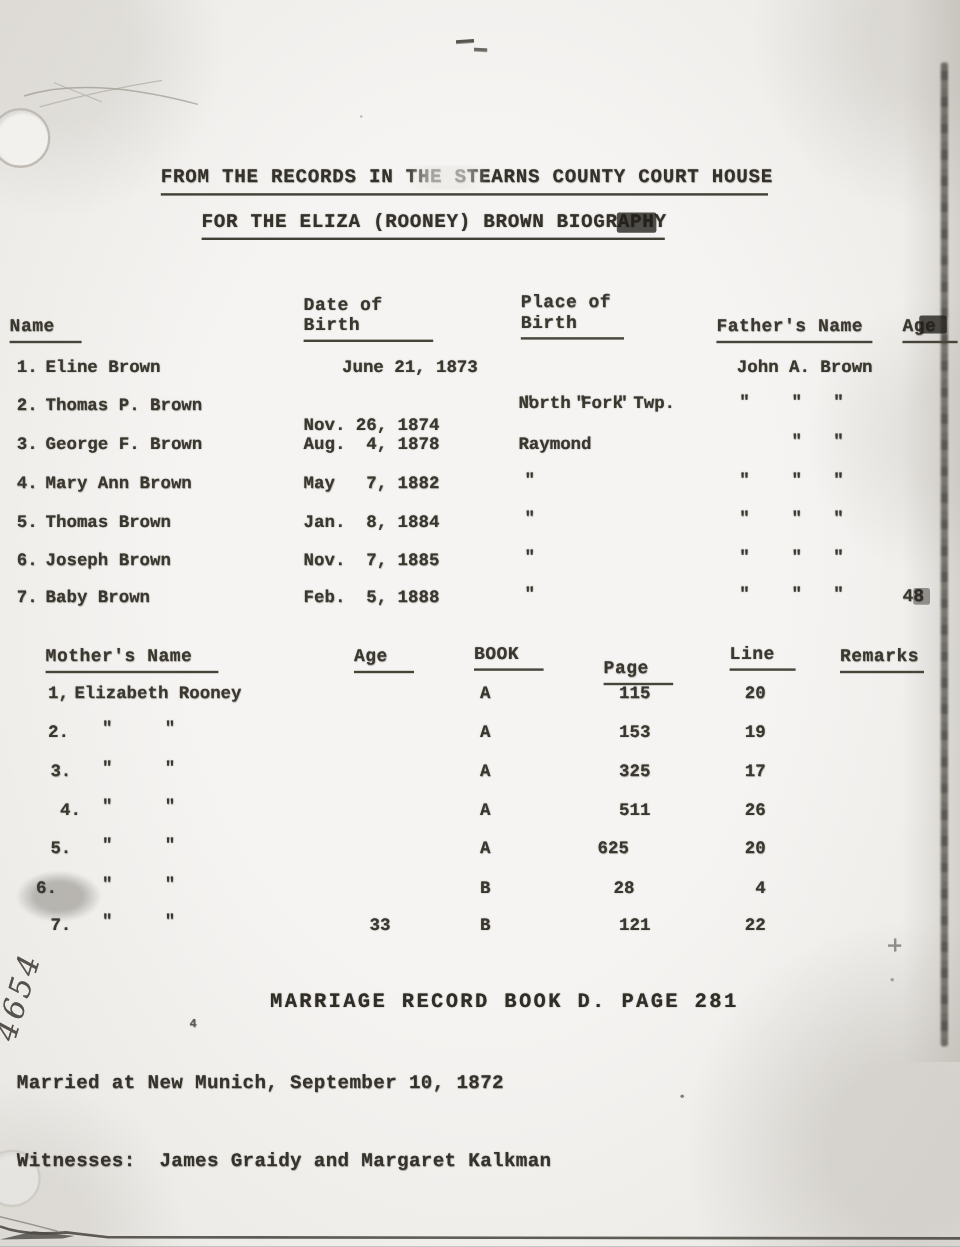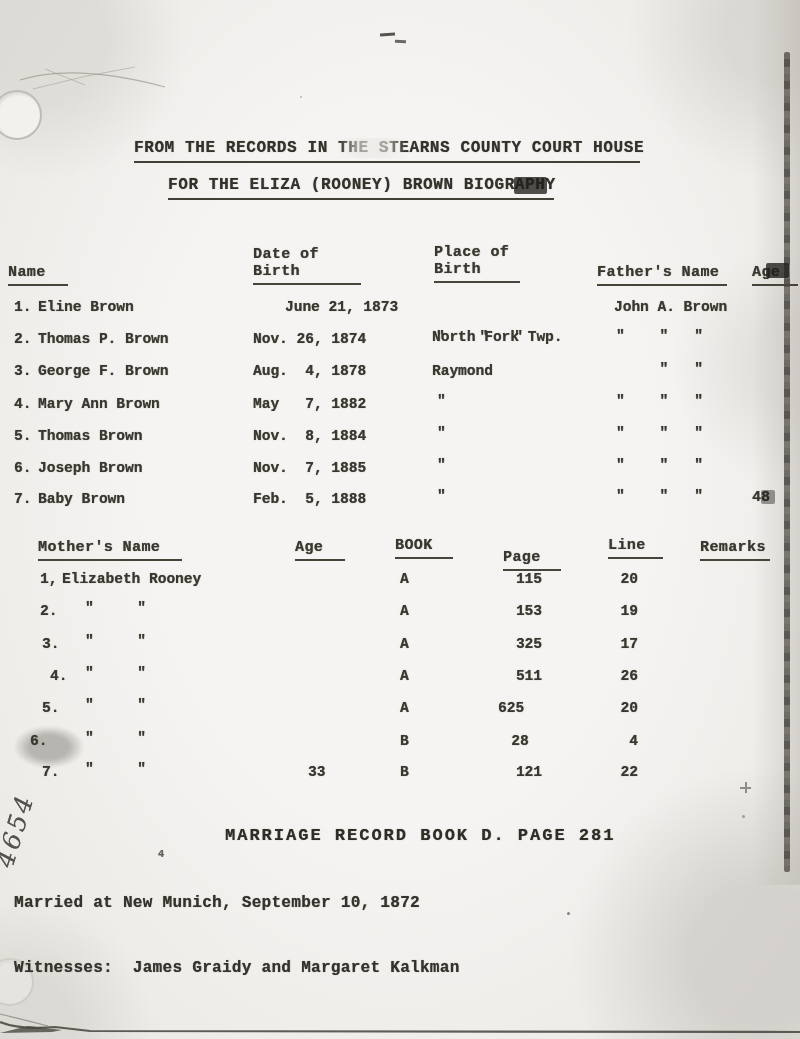--- a/index.html
+++ b/index.html
@@ -89,42 +89,42 @@
   <div>
     <span class="t" style="left:14px; top:300px;">1.</span>
     <span class="t" style="left:38px; top:300px;">Eline Brown</span>
     <span class="t" style="left:253px; top:300px;margin-left:32px;">June 21, 1873</span>
     <span class="t" style="left:432px; top:300px;margin-top:30px;">North Fork Twp.</span>
     <span class="t" style="left:614px; top:300px;">John A. Brown</span>
   </div>
   <div>
     <span class="t" style="left:14px; top:332px;">2.</span>
     <span class="t" style="left:38px; top:332px;">Thomas P. Brown</span>
-    <span class="t" style="left:253px; top:332px;">Nov. 26, 1874</span>
+    <span class="t" style="left:253px; top:348px;">Nov. 26, 1874</span>
     <span class="t" style="left:436px; top:330px;">"    "   "</span>
     <span class="t" style="left:616px; top:329px;">"    "   "</span>
   </div>
   <div>
     <span class="t" style="left:14px; top:364px;">3.</span>
     <span class="t" style="left:38px; top:364px;">George F. Brown</span>
     <span class="t" style="left:253px; top:364px;">Aug.  4, 1878</span>
     <span class="t" style="left:432px; top:364px;">Raymond</span>
     <span class="t" style="left:616px; top:362px;">     "   "</span>
   </div>
   <div>
     <span class="t" style="left:14px; top:397px;">4.</span>
     <span class="t" style="left:38px; top:397px;">Mary Ann Brown</span>
     <span class="t" style="left:253px; top:397px;">May   7, 1882</span>
     <span class="t" style="left:437px; top:394px;">"</span>
     <span class="t" style="left:616px; top:394px;">"    "   "</span>
   </div>
   <div>
     <span class="t" style="left:14px; top:429px;">5.</span>
     <span class="t" style="left:38px; top:429px;">Thomas Brown</span>
-    <span class="t" style="left:253px; top:429px;">Nov.  8, 1884</span>
+    <span class="t" style="left:253px; top:429px;">Jan.  8, 1884</span>
     <span class="t" style="left:437px; top:426px;">"</span>
     <span class="t" style="left:616px; top:426px;">"    "   "</span>
   </div>
   <div>
     <span class="t" style="left:14px; top:461px;">6.</span>
     <span class="t" style="left:38px; top:461px;">Joseph Brown</span>
     <span class="t" style="left:253px; top:461px;">Nov.  7, 1885</span>
     <span class="t" style="left:437px; top:458px;">"</span>
     <span class="t" style="left:616px; top:458px;">"    "   "</span>
   </div>

